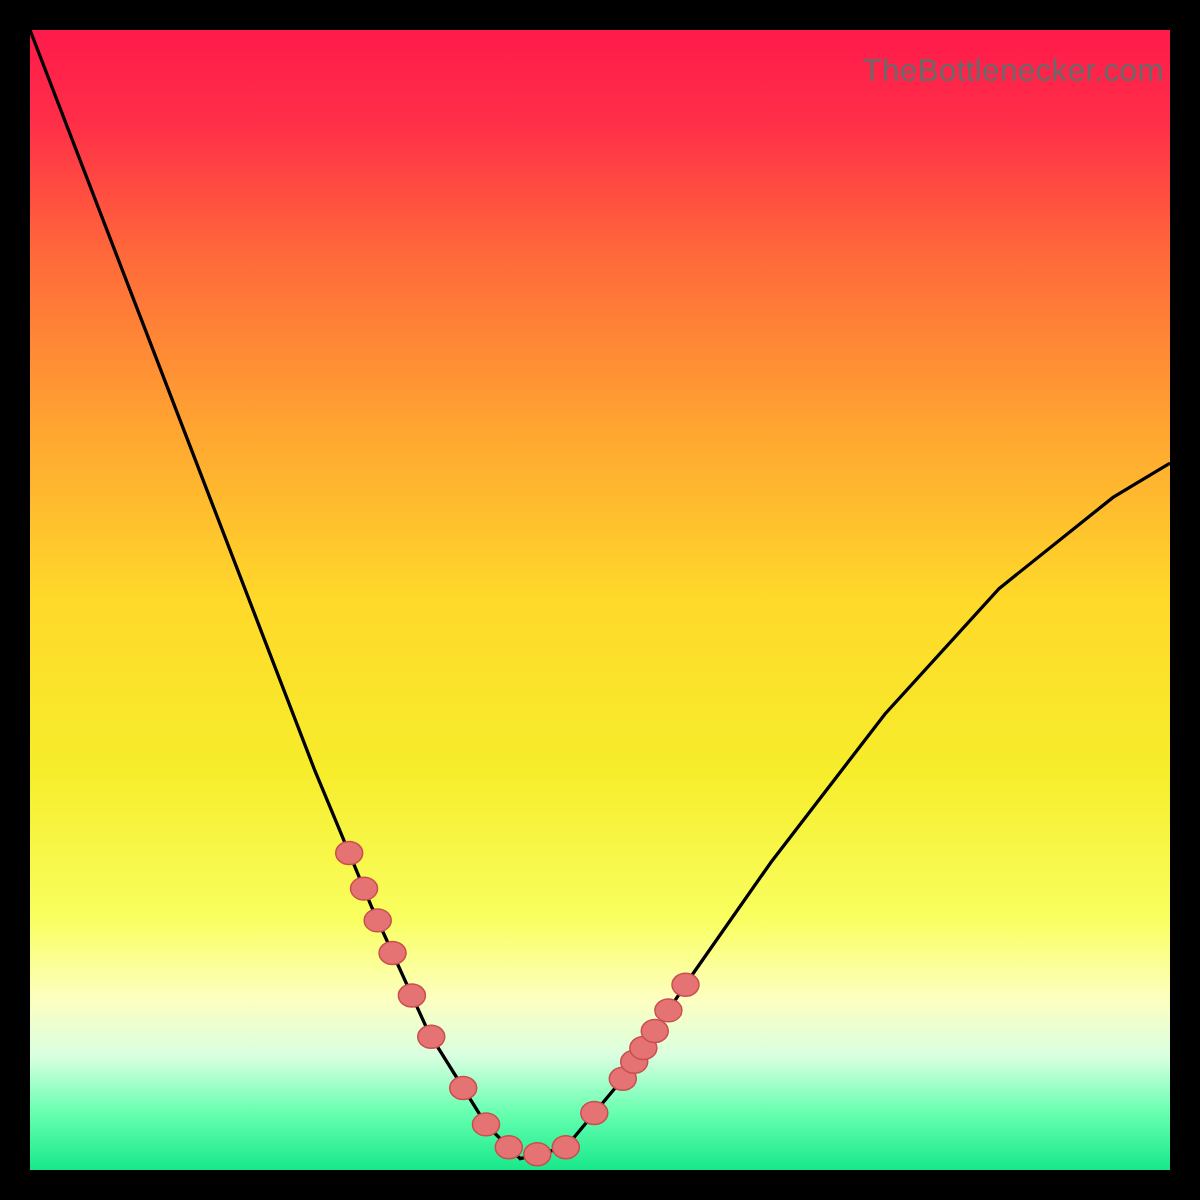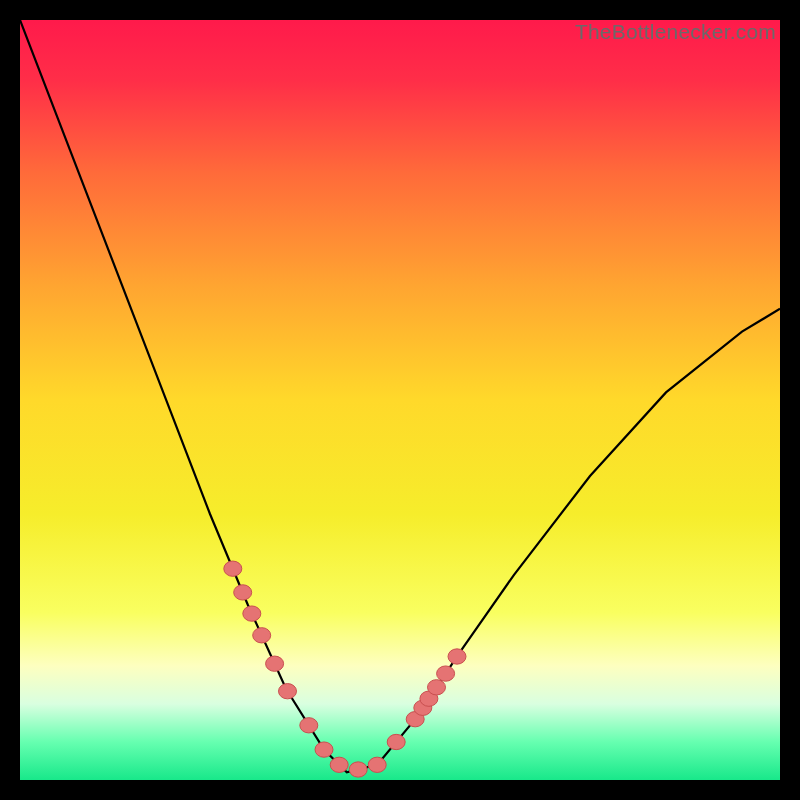--- a/index.html
+++ b/index.html
@@ -22,21 +22,21 @@
   .plot {
     position: absolute;
     left: 0;
     top: 0;
     width: 760px;
     height: 760px;
     display: block;
   }
   .watermark {
     position: absolute;
-    top: 0px;
+    top: 16px;
     right: 4px;
     color: #6a6a6a;
     font-size: 21px;
     font-weight: 500;
     letter-spacing: 0.2px;
     user-select: none;
   }
 </style>
 </head>
 <body>

